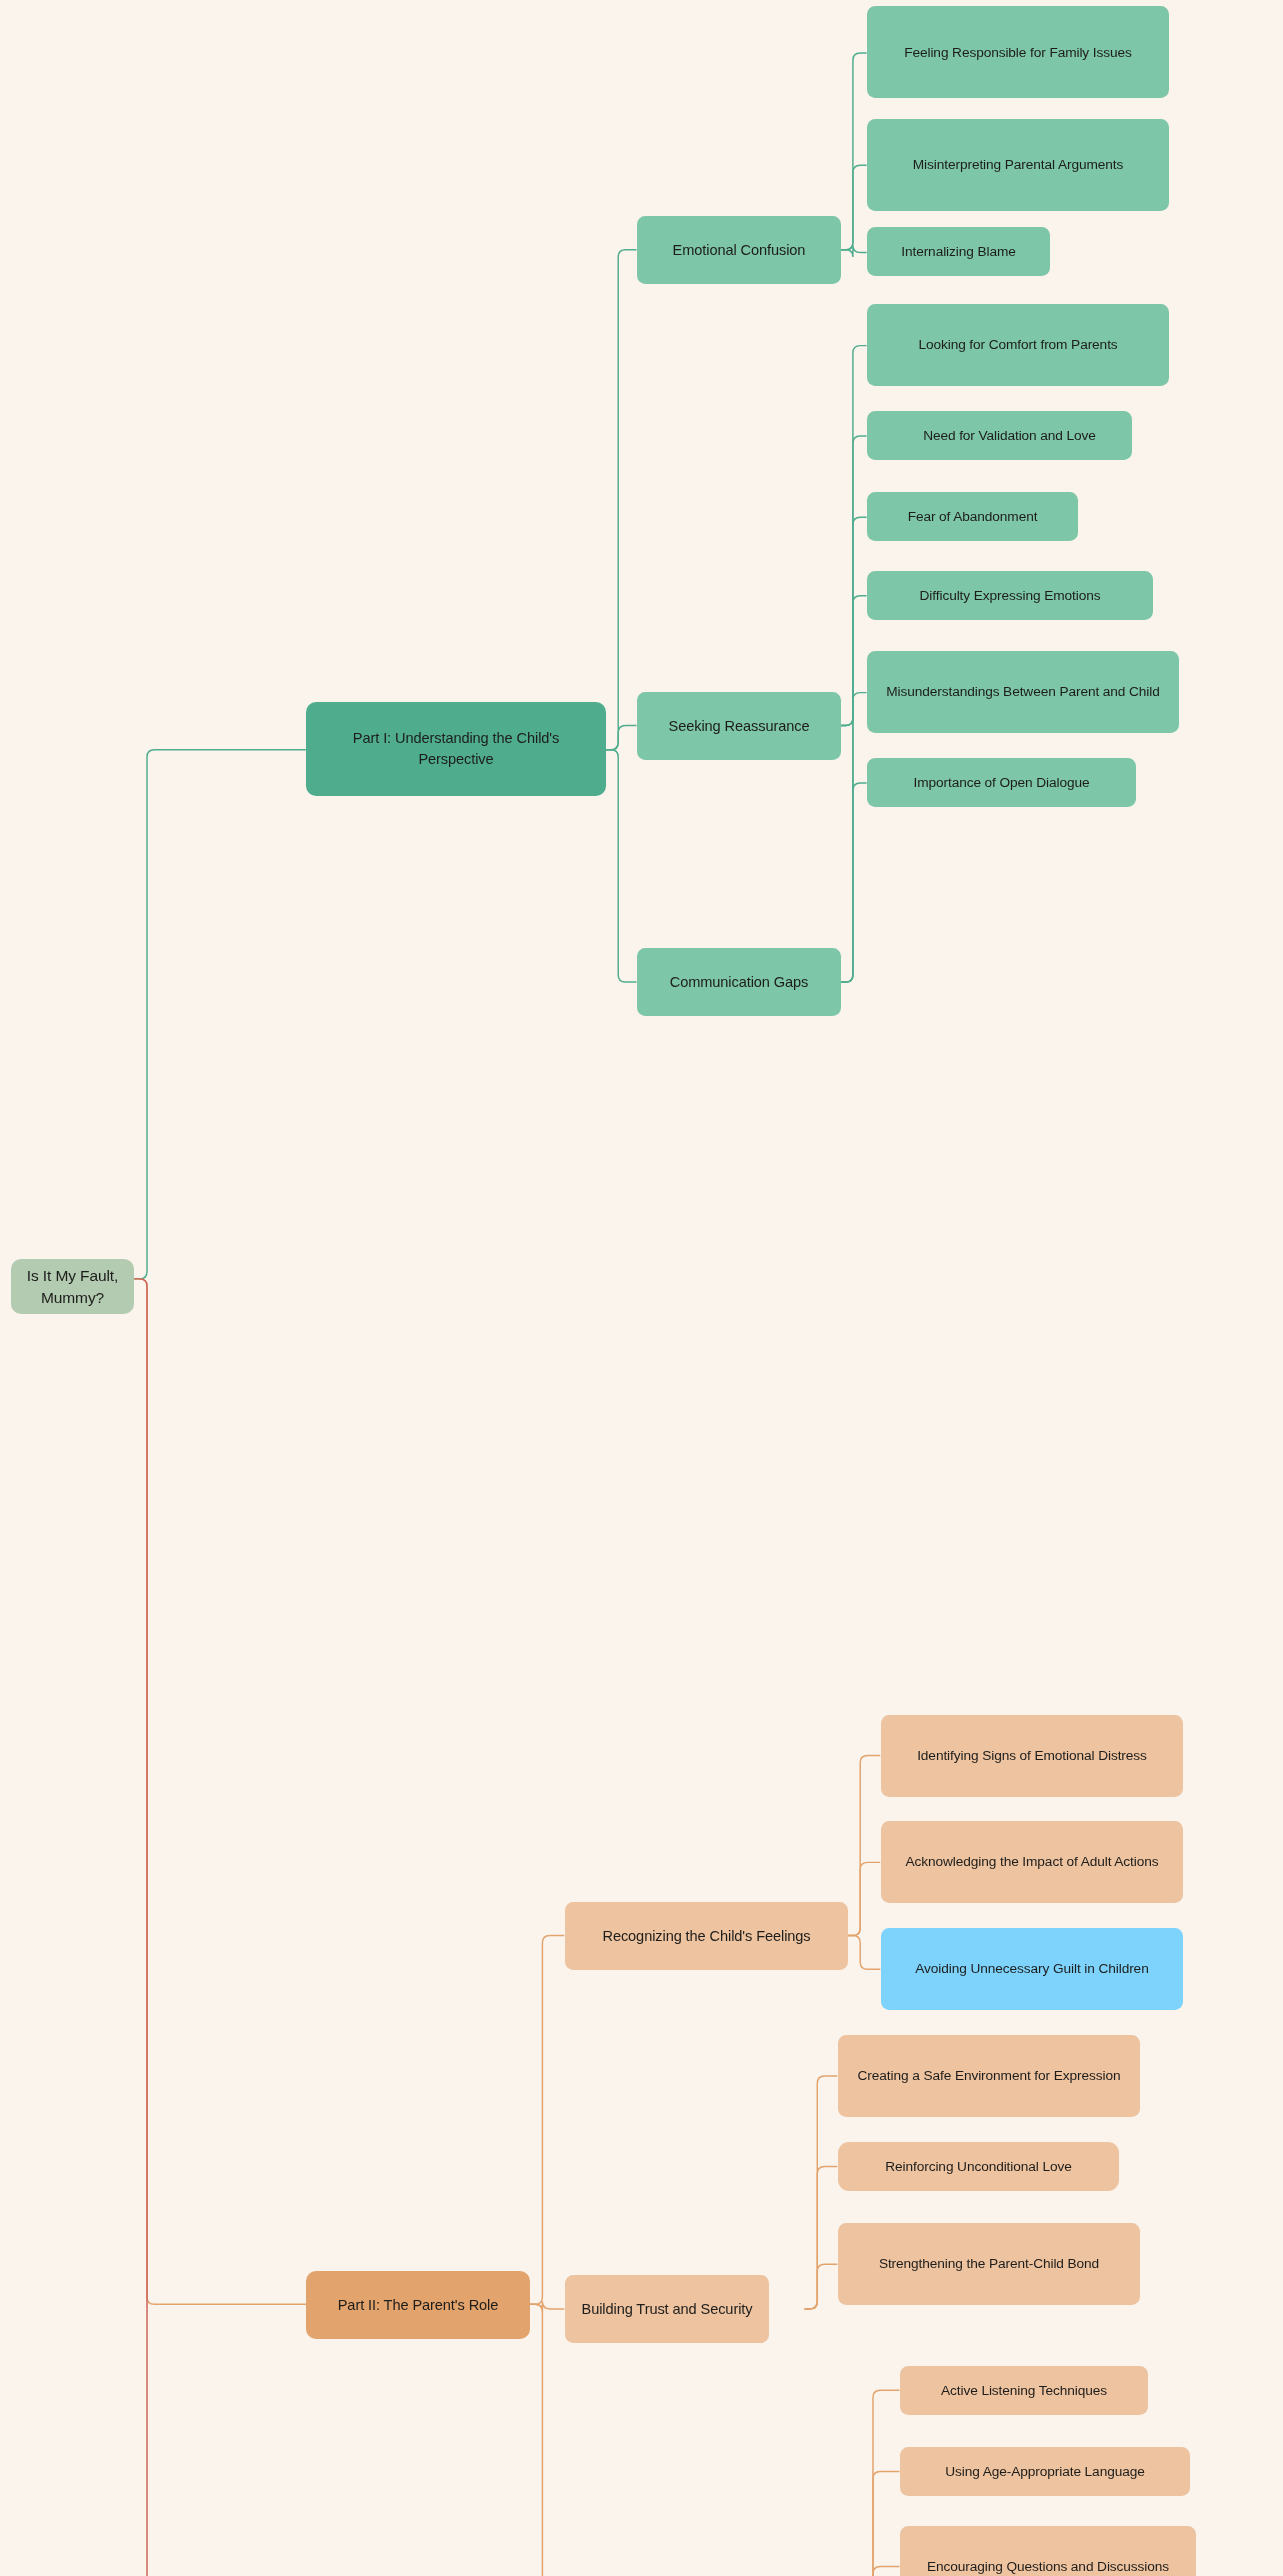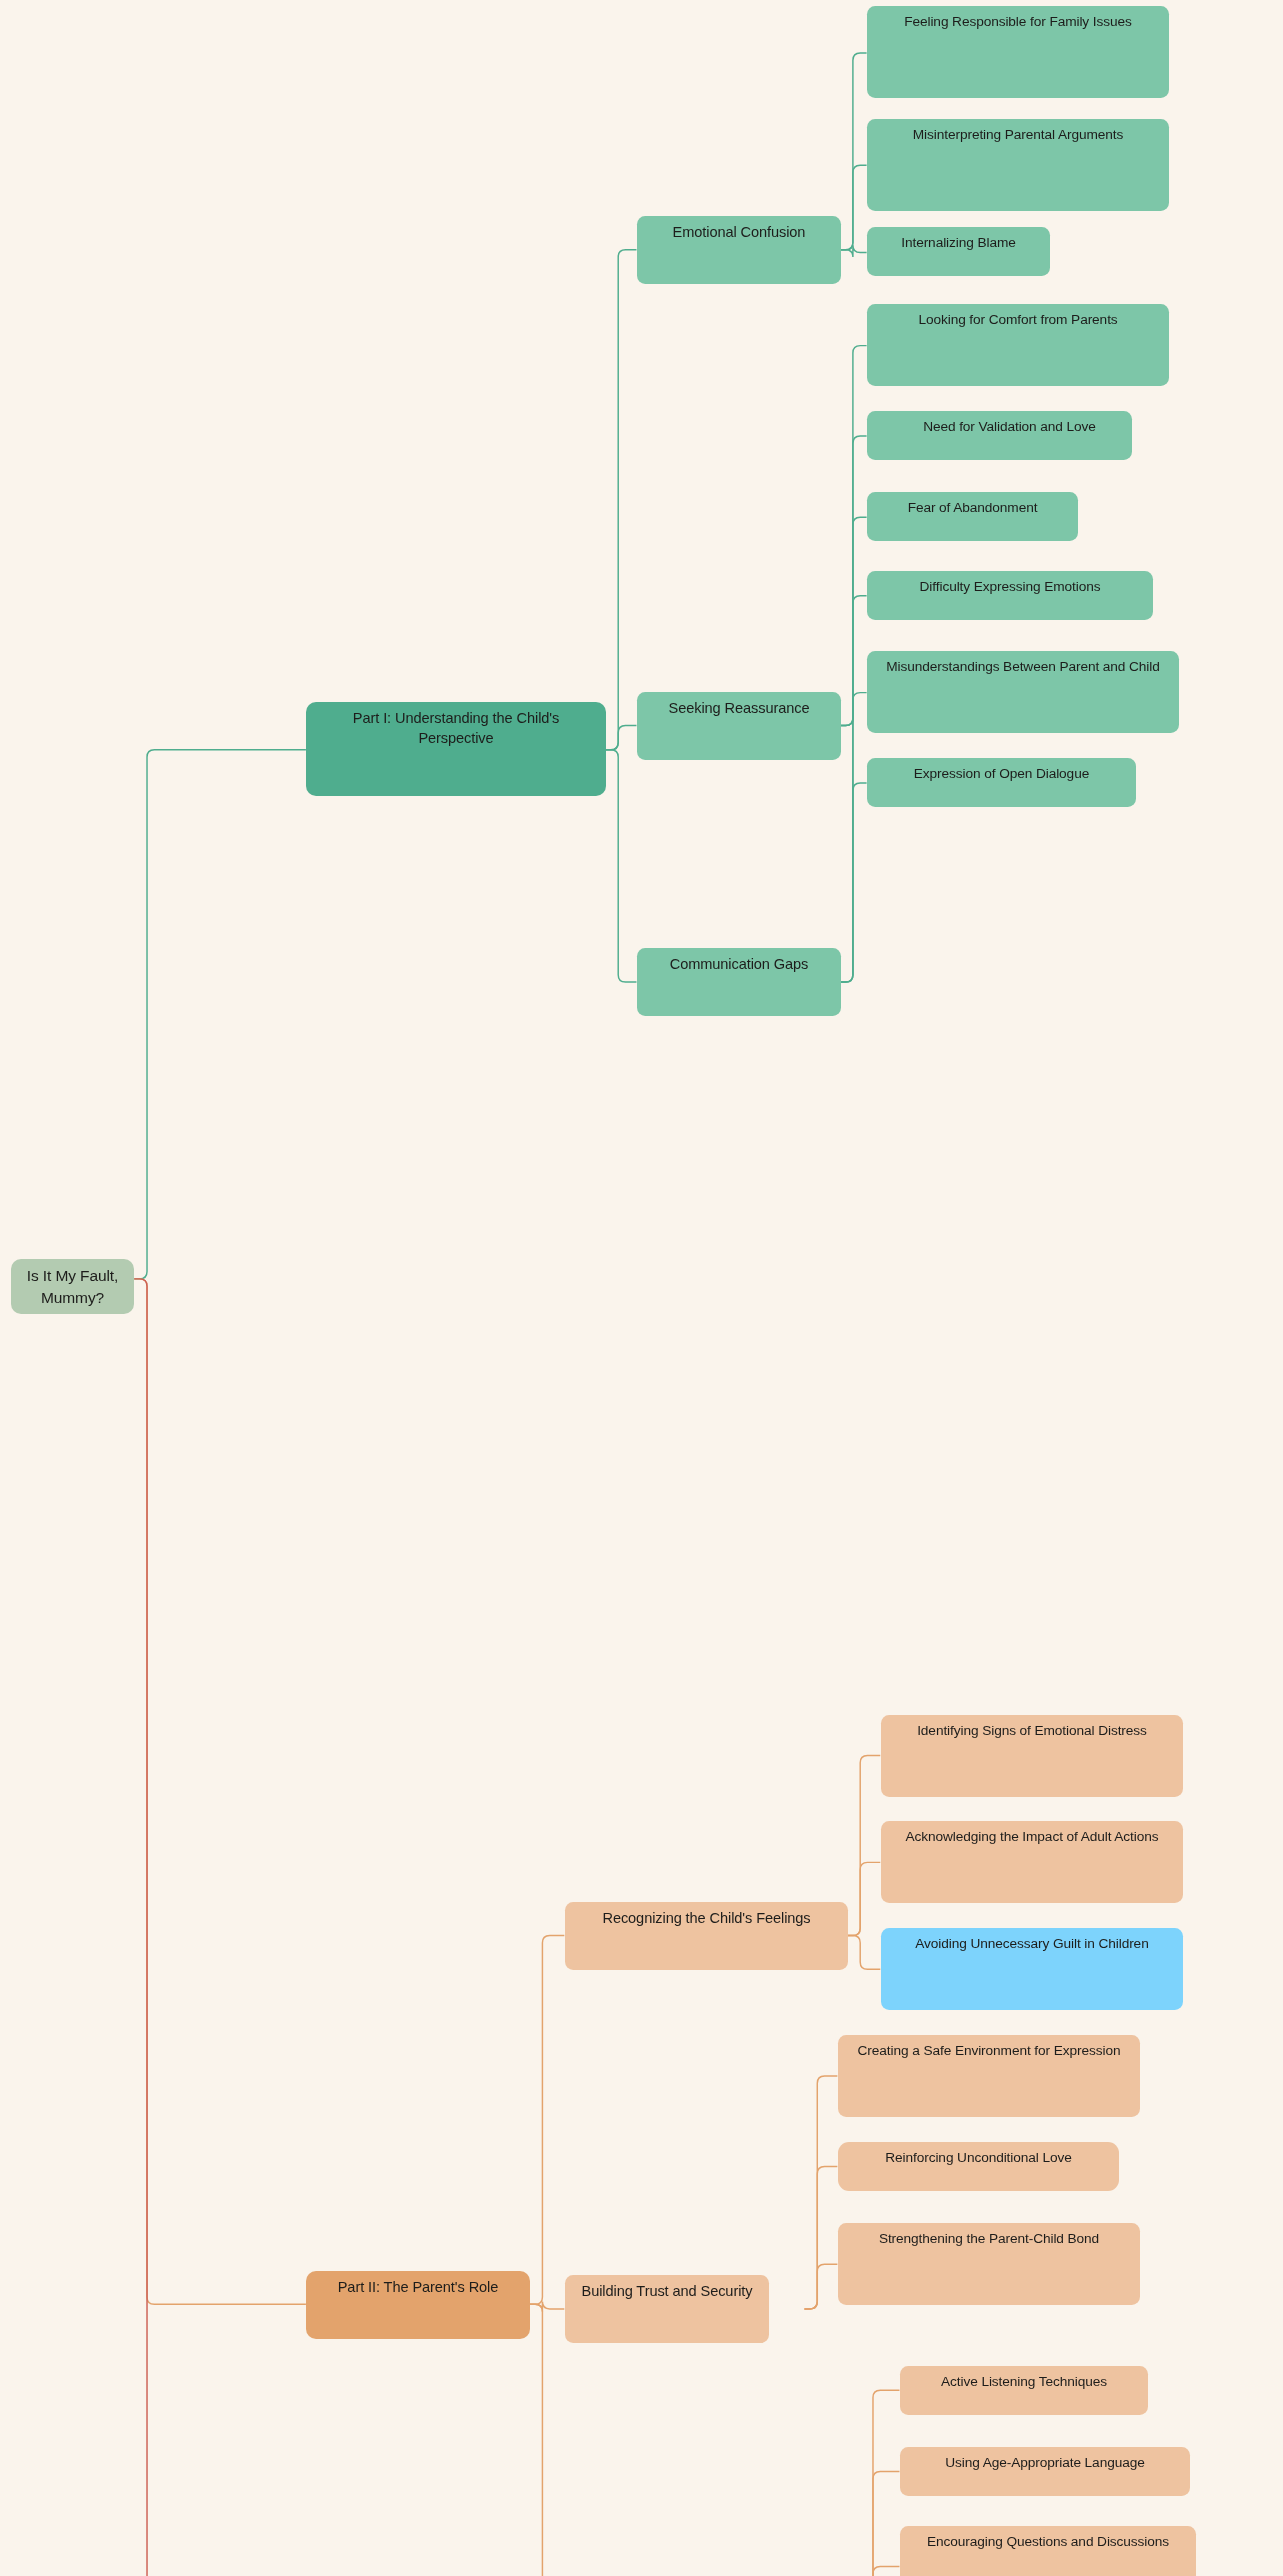--- a/index.html
+++ b/index.html
@@ -19,20 +19,21 @@
     position: absolute;
     left: 0; top: 0;
     width: 1283px;
     height: 2576px;
     pointer-events: none;
   }
   .node {
     position: absolute;
     box-sizing: border-box;
     display: flex;
+    align-items: center;
     justify-content: center;
     text-align: center;
     border-radius: 8.2px;
     padding: 5.5px 11px;
     line-height: 1.42;
     color: #1d1d1b;
     letter-spacing: -0.1px;
     word-break: break-word;
   }
   .node.root {
@@ -319,21 +320,21 @@
     <div class="node lvl2" style="left: 637px; top: 948px; width: 204px; min-height: 68px; background: rgb(125, 198, 168);">
       <span>Communication Gaps</span>
     </div>
     <div class="node lvl3" style="left: 867px; top: 571px; width: 286px; min-height: 49px; background: rgb(125, 198, 168);">
       <span>Difficulty Expressing Emotions</span>
     </div>
     <div class="node lvl3" style="left: 867px; top: 651px; width: 312px; min-height: 82px; background: rgb(125, 198, 168);">
       <span>Misunderstandings Between Parent and Child</span>
     </div>
     <div class="node lvl3" style="left: 867px; top: 758px; width: 269px; min-height: 49px; background: rgb(125, 198, 168);">
-      <span>Expression of Open Dialogue</span>
+      <span>Importance of Open Dialogue</span>
     </div>
     <div class="node lvl1" style="left: 306px; top: 2271px; width: 224px; min-height: 68px; background: rgb(227, 163, 108);">
       <span>Part II: The Parent's Role</span>
     </div>
     <div class="node lvl2" style="left: 565px; top: 1902px; width: 283px; min-height: 68px; background: rgb(238, 195, 160);">
       <span>Recognizing the Child's Feelings</span>
     </div>
     <div class="node lvl3" style="left: 881px; top: 1715px; width: 302px; min-height: 82px; background: rgb(238, 195, 160);">
       <span>Identifying Signs of Emotional Distress</span>
     </div>

